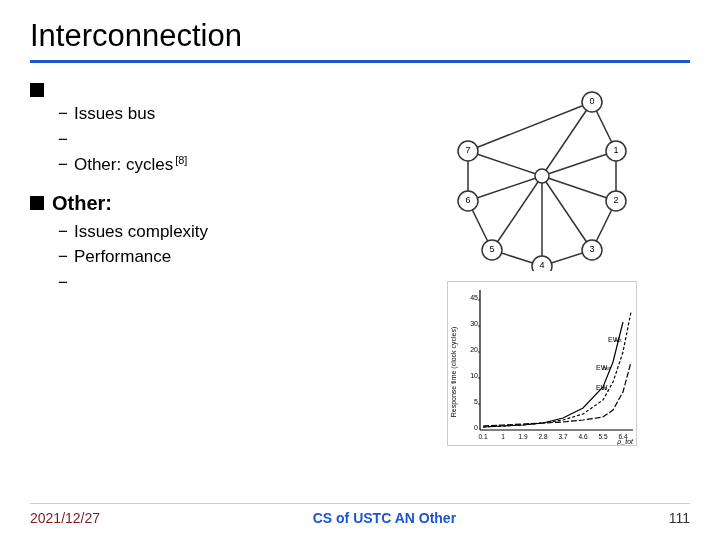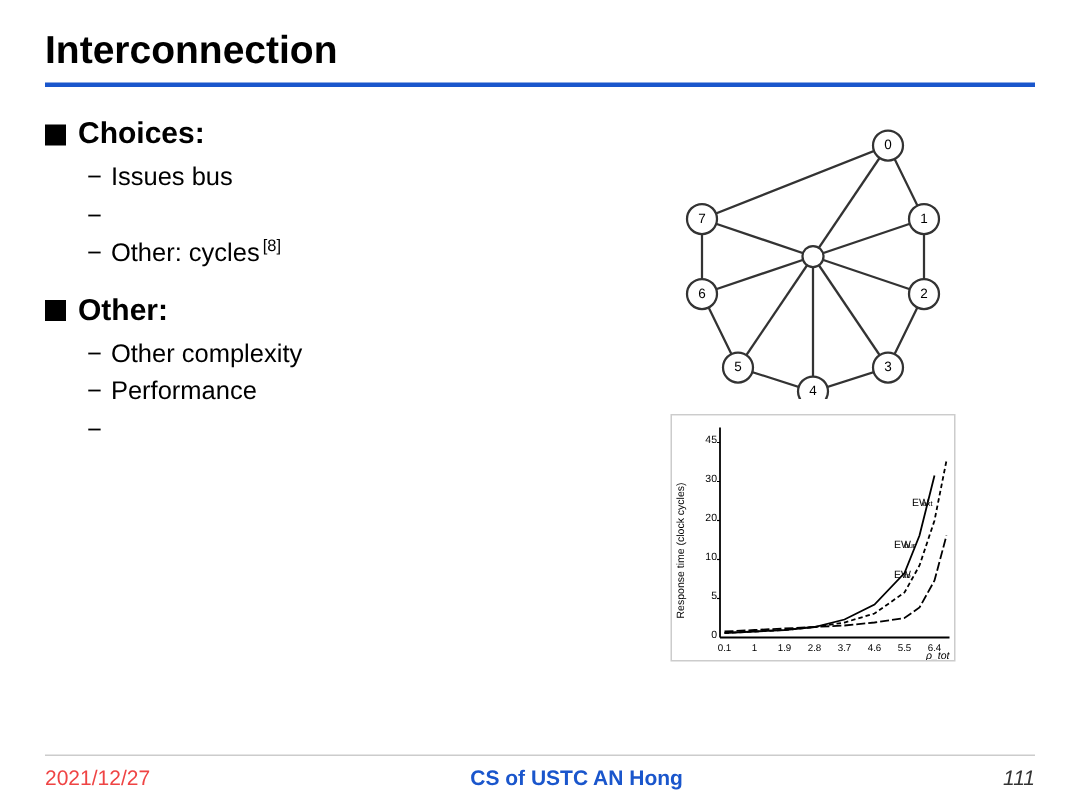--- a/index.html
+++ b/index.html
@@ -16,22 +16,22 @@
 
     .slide {
       width: 720px;
       height: 540px;
       padding: 18px 30px 14px 30px;
       display: flex;
       flex-direction: column;
     }
 
     .title {
-      font-size: 26px;
-      font-weight: bold;
+      font-size: 31px;
+      font-weight: normal;
       color: #000;
       margin-bottom: 6px;
     }
 
     .divider {
       border: none;
       border-top: 3px solid #1a56cc;
       margin-bottom: 10px;
     }
 
@@ -123,50 +123,48 @@
       flex-direction: row;
       justify-content: space-between;
       align-items: center;
       padding-top: 6px;
       border-top: 1px solid #ccc;
       margin-top: 4px;
     }
 
     .footer-date {
       font-size: 14px;
-      color: #ef4444;
+      color: #7f1d1d;
     }
 
     .footer-center {
       font-size: 14px;
       font-weight: bold;
       color: #1a56cc;
     }
 
     .footer-page {
       font-size: 14px;
       color: #333;
-      font-style: italic;
     }
   </style>
 </head>
 <body>
 
 <div class="slide">
 
   <div class="title">Interconnection</div>
   <hr class="divider">
 
   <div class="main-content">
 
     <div class="left-col">
 
       <div class="section-header">
         <span class="square-bullet"></span>
-        <span>Choices:</span>
       </div>
       <div class="sub-items">
         <div class="sub-item">
           <span class="dash">−</span>
           <span>Issues bus</span>
         </div>
         <div class="sub-item">
           <span class="dash">−</span>
         </div>
         <div class="sub-item">
@@ -176,21 +174,21 @@
         </div>
       </div>
 
       <div class="section-header">
         <span class="square-bullet"></span>
         <span>Other:</span>
       </div>
       <div class="sub-items">
         <div class="sub-item">
           <span class="dash">−</span>
-          <span>Other complexity</span>
+          <span>Issues complexity</span>
         </div>
         <div class="sub-item">
           <span class="dash">−</span>
           <span>Performance</span>
         </div>
         <div class="sub-item">
           <span class="dash">−</span>
         </div>
       </div>
 
@@ -296,17 +294,17 @@
           <text x="167" y="60" font-size="5" fill="#000">ext</text>
         </svg>
       </div>
 
     </div>
 
   </div>
 
   <div class="footer">
     <span class="footer-date">2021/12/27</span>
-    <span class="footer-center">CS of USTC AN Hong</span>
+    <span class="footer-center">CS of USTC AN Other</span>
     <span class="footer-page">111</span>
   </div>
 
 </div>
 
 </body></html>

